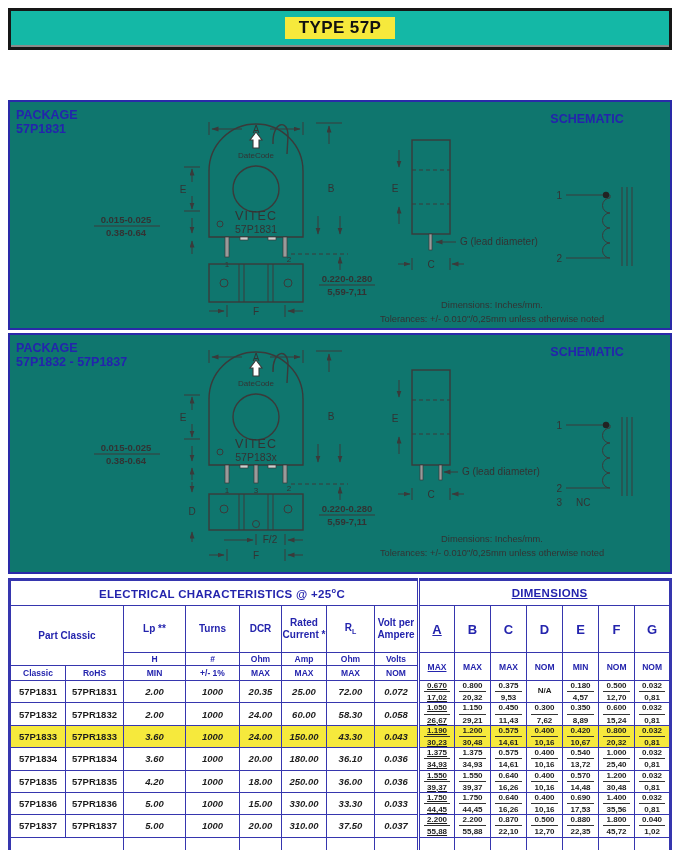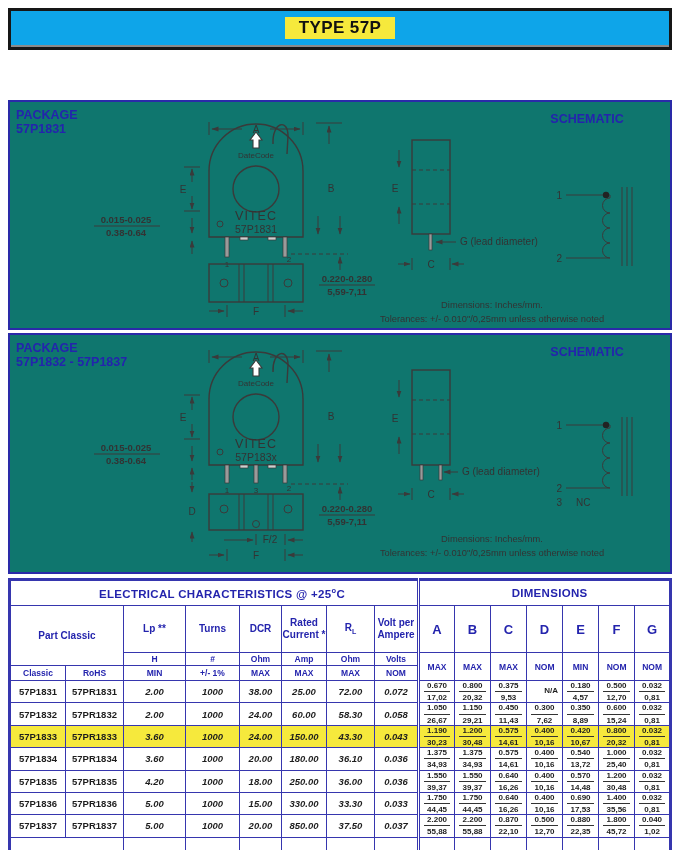--- a/index.html
+++ b/index.html
@@ -1,19 +1,19 @@
 <!DOCTYPE html>
 <html><head>
 <meta charset="utf-8">
 <style>
   html,body{margin:0;padding:0;background:#e8e8e8;}
   #page{position:relative;width:681px;height:850px;background:#fff;overflow:hidden;
         font-family:"Liberation Sans",sans-serif;}
   
-  .banner{position:absolute;left:8px;top:8px;width:658px;border:3px solid #161616;background:#0ea5e9;text-align:center;}
+  .banner{position:absolute;left:8px;top:8px;width:658px;border:3px solid #161616;background:#14b8a6;text-align:center;}
   .b1{height:34px;border-bottom:2px solid #8a8a8a;display:flex;align-items:center;justify-content:center;}
   .b2{height:37px;display:flex;align-items:center;justify-content:center;color:#2121c2;
       font-size:17px;font-weight:bold;letter-spacing:.4px;}
   .hlTitle{background:#f6e93c;color:#111;font-size:17px;font-weight:bold;padding:1px 14px;letter-spacing:.4px;}
   
   .pkg{position:absolute;left:8px;width:660px;border:2px solid #2a2aa8;background:#0f766e;}
   #pkg1{top:100px;height:226px;}
   #pkg2{top:333px;height:237px;}
   .pkg svg{display:block;}
   .ph{font:bold 12.5px "Liberation Sans",sans-serif;fill:#2424ad;}
@@ -37,23 +37,23 @@
   .h2{font-size:10px;font-weight:bold;color:#2424ad;line-height:1.2;}
   .h2 sub{font-size:7px;}
   .un{font-size:8.5px;font-weight:bold;color:#2424ad;}
   .dl{font-size:13px;font-weight:bold;color:#2424ad;}
   .dq{font-size:8.5px;font-weight:bold;color:#2424ad;}
   .pn{font-size:9.5px;font-weight:bold;color:#1d1d1d;}
   .ec{font-size:9.5px;font-weight:bold;color:#1d1d1d;font-style:italic;}
   .dc{font-size:8px;font-weight:bold;color:#1d1d1d;}
   .frac{display:block;line-height:1.15;}
   .ft{display:block;border-bottom:1.2px solid #333;margin:0 4px;padding-bottom:1px;}
-  .na .ft{border-bottom:none;text-align:right;}
+  .na .ft{border-bottom:none;}
   .fb{display:block;padding-top:1px;}
-  .dsep{border-left:3px double #3636ae;}
+  .dsep{border-left:3px double #3636ae;text-decoration:underline;}
   .hl td{background:#f6e93c;}
 </style>
 </head>
 <body>
 
 <div id="page">
 
   <div class="banner">
     <div class="b1">
       <span class="hlTitle">TYPE 57P</span>
@@ -348,21 +348,21 @@
         <th class="dq">MAX</th>
         <th class="dq">MAX</th>
         <th class="dq">NOM</th>
       </tr>
 
       <tr class="drow">
         <td class="pn">57P1831</td>
         <td class="pn">57PR1831</td>
         <td class="ec">2.00</td>
         <td class="ec">1000</td>
-        <td class="ec">38.00</td>
+        <td class="ec">20.35</td>
         <td class="ec">25.00</td>
         <td class="ec">72.00</td>
         <td class="ec">0.072</td>
         <td class="dc dsep">
               <span class="frac">
                 <span class="ft">0.670</span>
                 <span class="fb">17,02</span>
               </span>
             </td>
         <td class="dc">
@@ -661,21 +661,21 @@
                 <span class="fb">0,81</span>
               </span>
             </td>
       </tr>
       <tr class="drow">
         <td class="pn">57P1837</td>
         <td class="pn">57PR1837</td>
         <td class="ec">5.00</td>
         <td class="ec">1000</td>
         <td class="ec">20.00</td>
-        <td class="ec">850.00</td>
+        <td class="ec">310.00</td>
         <td class="ec">37.50</td>
         <td class="ec">0.037</td>
         <td class="dc dsep">
               <span class="frac">
                 <span class="ft">2.200</span>
                 <span class="fb">55,88</span>
               </span>
             </td>
         <td class="dc">
               <span class="frac">

